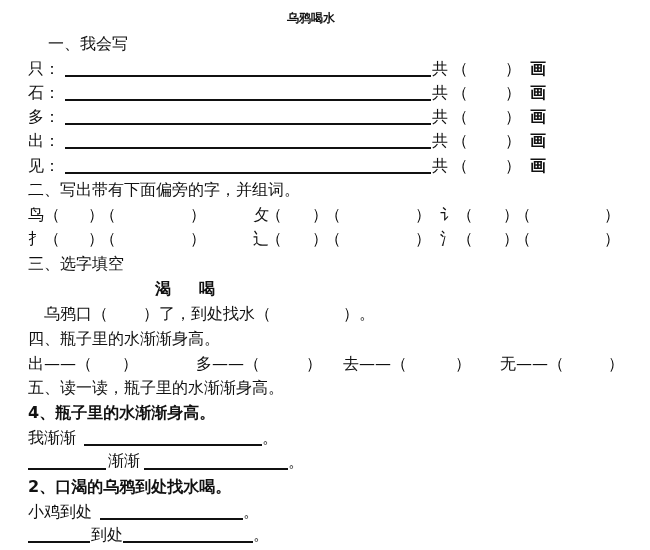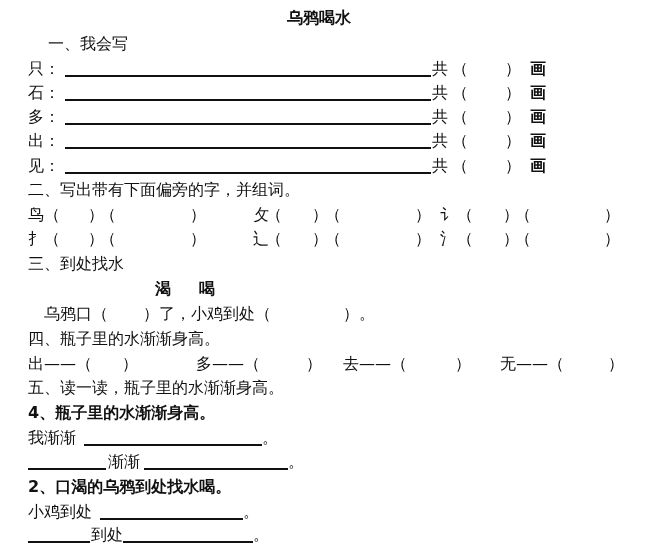--- a/index.html
+++ b/index.html
@@ -1,20 +1,20 @@
 <!DOCTYPE html>
 <html><head>
 <meta charset="utf-8">
 <style>
   html, body { margin:0; padding:0; background:#ffffff; }
   body { width:650px; height:550px; position:relative; overflow:hidden;
          font-family:"DejaVu Sans", "Liberation Sans", sans-serif; color:#111; }
   .t { position:absolute; font-size:16px; line-height:20px; white-space:pre; }
   .b { font-weight:bold; }
-  .title { font-size:16px; font-weight:bold; }
+  .title { font-size:12px; font-weight:bold; }
   .uline { position:absolute; height:0; border-bottom:2px solid #111; }
   .p { position:absolute; font-size:16px; line-height:20px; }
 </style>
 </head>
 <body>
 
 <div class="t title" style="left:287px; top:8px;">乌鸦喝水</div>
 
 <div class="t" style="left:28px; top:34px;margin-left:20px;">一、我会写</div>
 
@@ -94,25 +94,25 @@
   <div class="p" style="left:325px; top:229px;">（</div>
   <div class="p" style="left:415px; top:229px;">）</div>
 
   <div class="t" style="left:440px; top:229px;">氵</div>
   <div class="p" style="left:457px; top:229px;">（</div>
   <div class="p" style="left:503px; top:229px;">）</div>
   <div class="p" style="left:515px; top:229px;">（</div>
   <div class="p" style="left:604px; top:229px;">）</div>
 </div>
 
-<div class="t" style="left:28px; top:254px;">三、到处找水</div>
+<div class="t" style="left:28px; top:254px;">三、选字填空</div>
 <div class="t b" style="left:155px; top:279px;">渴</div>
 <div class="t b" style="left:199px; top:279px;">喝</div>
 <div class="t" style="left:44px; top:304px;">乌鸦口（</div>
-<div class="t" style="left:143px; top:304px;">）了，小鸡到处（</div>
+<div class="t" style="left:143px; top:304px;">）了，到处找水（</div>
 <div class="t" style="left:343px; top:304px;">）。</div>
 
 <div class="t" style="left:28px; top:329px;">四、瓶子里的水渐渐身高。</div>
 <div>
   <div class="t" style="left:28px; top:354px;">出——（</div>
   <div class="t" style="left:122px; top:354px;">）</div>
 </div>
 <div>
   <div class="t" style="left:196px; top:354px;">多——（</div>
   <div class="t" style="left:306px; top:354px;">）</div>
@@ -127,21 +127,21 @@
 </div>
 
 <div class="t" style="left:28px; top:378px;">五、读一读，瓶子里的水渐渐身高。</div>
 
 <div class="t b" style="left:28px; top:403px;">4、瓶子里的水渐渐身高。</div>
 <div class="t" style="left:28px; top:428px;">我渐渐</div>
 <div class="uline" style="left:84px; top:444px; width:178px;"></div>
 <div class="t" style="left:262px; top:428px;">。</div>
 
 <div class="uline" style="left:28px; top:468px; width:78px;"></div>
-<div class="t" style="left:108px; top:452px;">渐渐</div>
+<div class="t" style="left:108px; top:452px;font-family:Liberation Mono, monospace;">渐渐</div>
 <div class="uline" style="left:144px; top:468px; width:144px;"></div>
 <div class="t" style="left:288px; top:452px;">。</div>
 
 <div class="t b" style="left:28px; top:477px;">2、口渴的乌鸦到处找水喝。</div>
 <div class="t" style="left:28px; top:502px;">小鸡到处</div>
 <div class="uline" style="left:100px; top:518px; width:143px;"></div>
 <div class="t" style="left:243px; top:502px;">。</div>
 
 <div class="uline" style="left:28px; top:541px; width:62px;"></div>
 <div class="t" style="left:91px; top:525px;">到处</div>

